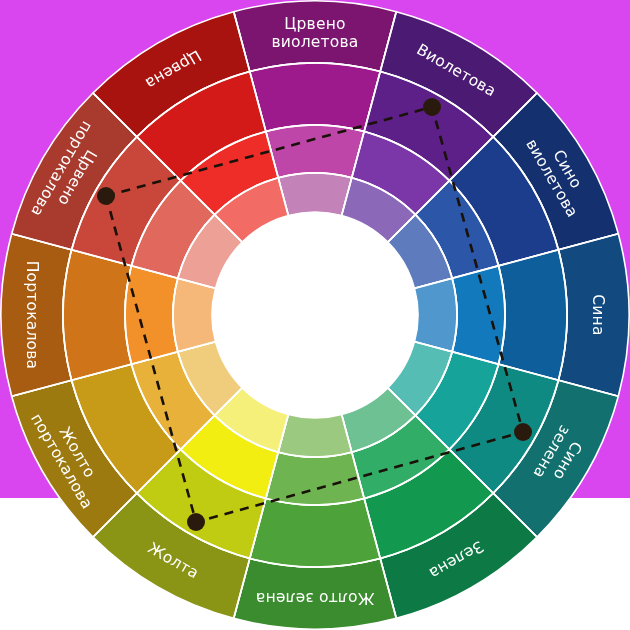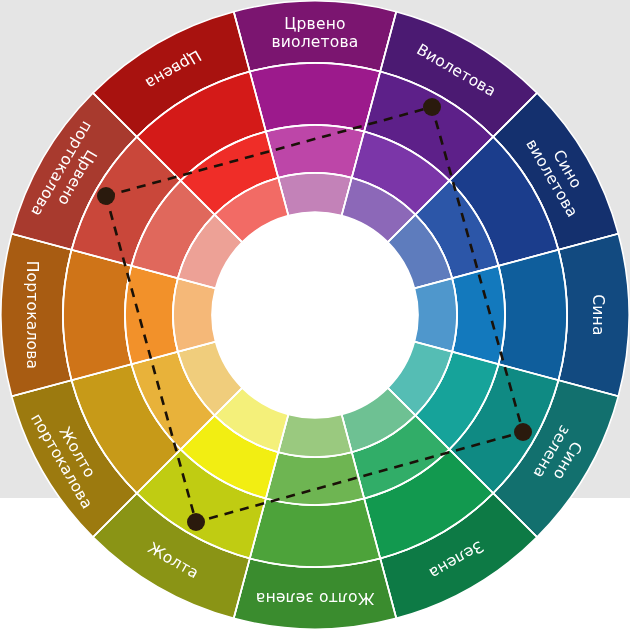--- a/index.html
+++ b/index.html
@@ -10,21 +10,21 @@
   body {
     width: 630px;
     height: 630px;
     overflow: hidden;
     font-family: "DejaVu Sans", sans-serif;
   }
   #wheel-stage {
     position: relative;
     width: 630px;
     height: 498px;
-    background: #e5e5e5;
+    background: #d946ef;
   }
   #wheel-svg {
     display: block;
     width: 630px;
     height: 630px;
   }
   .sector-path {
     stroke: #ffffff;
     stroke-width: 1.6;
     stroke-linejoin: round;

